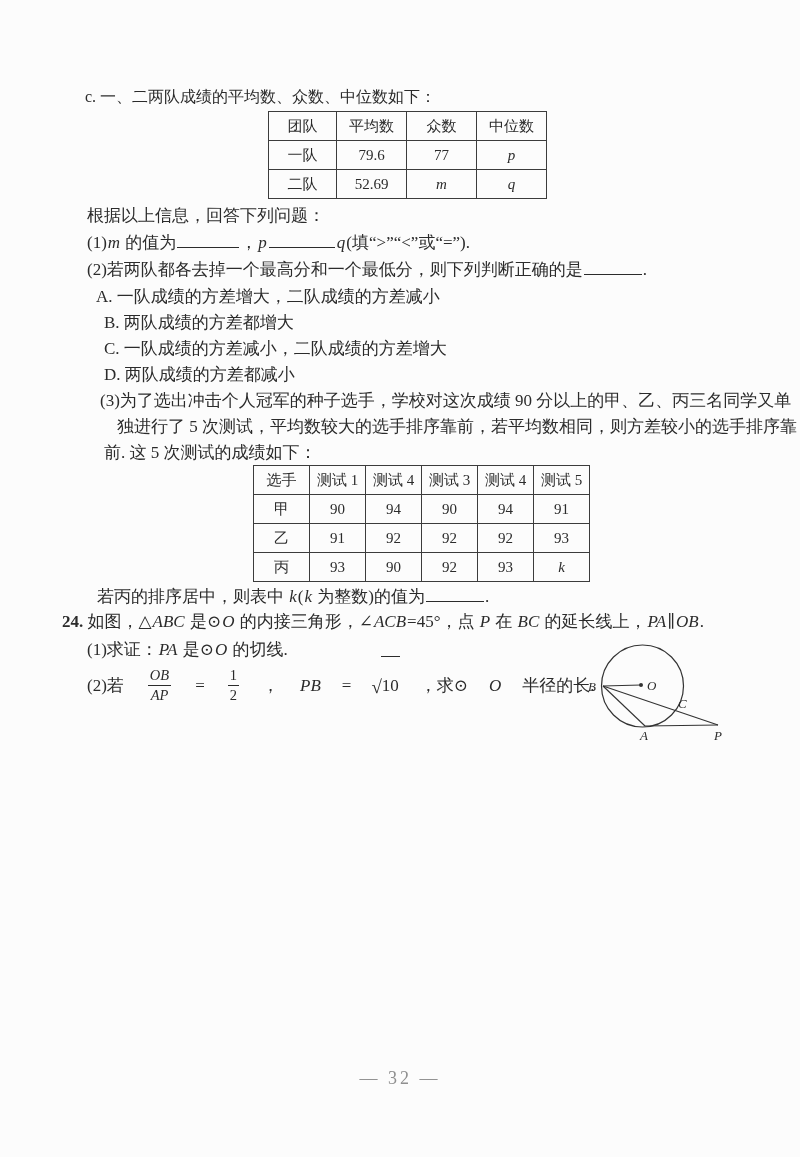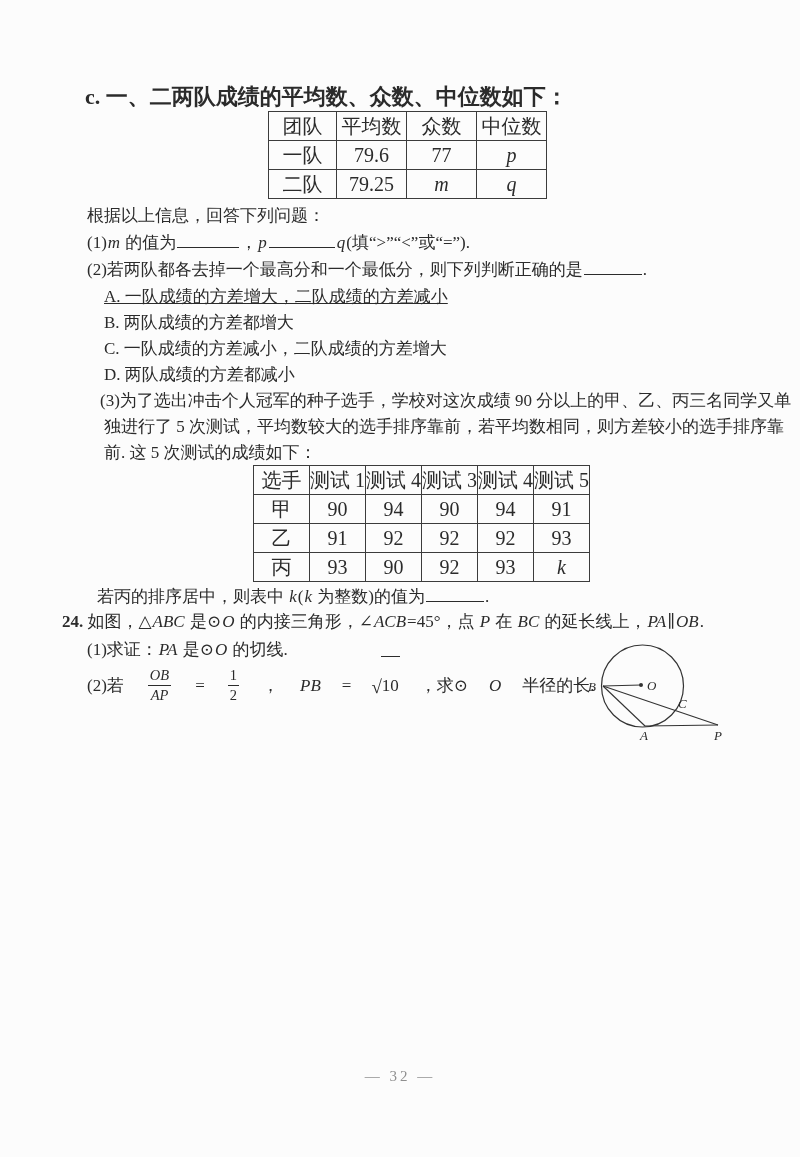--- a/index.html
+++ b/index.html
@@ -11,50 +11,50 @@
   html,body{margin:0;padding:0;background:var(--paper);}
   #page{
     position:relative;width:800px;height:1157px;background:var(--paper);
     font-family:"Liberation Serif","DejaVu Serif",serif;color:var(--text);
     overflow:hidden;
   }
   .line{
     position:absolute;font-size:17px;line-height:22px;white-space:nowrap;
     color:var(--text);
   }
-  .line-c{font-size:22px;line-height:24px;font-weight:700;}
+  .line-c{font-size:16px;line-height:24px;font-weight:400;}
   .math{font-style:italic;font-family:"Liberation Serif","DejaVu Serif",serif;padding:0 1px;}
   .bold{font-weight:bold;}
   .blank{
     display:inline-block;height:15px;border-bottom:1.3px solid var(--text);
     vertical-align:baseline;margin:0 1px;
   }
   table{
     border-collapse:collapse;position:absolute;table-layout:fixed;
     background:transparent;
   }
   th,td{
     border:1.4px solid var(--border);text-align:center;vertical-align:middle;
-    font-size:20px;font-weight:normal;color:var(--text);padding:0;height:28px;
+    font-size:15px;font-weight:normal;color:var(--text);padding:0;height:28px;
     overflow:hidden;
   }
   .frac{
     display:inline-flex;flex-direction:column;text-align:center;
     vertical-align:middle;line-height:1.15;font-size:14.5px;margin:0 3px;
     transform:translateY(-1px);
   }
   .frac .num{border-bottom:1.2px solid var(--text);padding:0 2px 1px;}
   .frac .den{padding-top:1px;}
   .sqrt{white-space:nowrap;}
   .sqrt .rad{font-size:19px;vertical-align:-2px;margin-right:-1px;}
   .sqrt .radv{border-top:1.2px solid var(--text);padding:19px 1px 0;}
   .flexline{display:flex;align-items:center;height:36px;}
   #footer{
     position:absolute;top:1068px;left:0;width:100%;text-align:center;
-    color:var(--footer);font-size:15px;letter-spacing:3px;
+    color:var(--footer);font-size:18px;letter-spacing:3px;
   }
   #diagram{position:absolute;left:583px;top:636px;}
 </style>
 </head>
 <body>
 
 <div id="page">
 
   <div class="line line-c" style="left:85px;top:85px;"><span>c. 一、二两队成绩的平均数、众数、中位数如下：</span></div>
 
@@ -75,40 +75,40 @@
     </thead>
     <tbody>
         <tr>
           <td>一队</td>
           <td>79.6</td>
           <td>77</td>
           <td class="math">p</td>
         </tr>
         <tr>
           <td>二队</td>
-          <td>79.25</td>
+          <td>52.69</td>
           <td class="math">m</td>
           <td class="math">q</td>
         </tr>
       </tbody>
   </table>
 
   <div class="line" style="left:87px;top:205px;"><span>根据以上信息，回答下列问题：</span></div>
 
   <div class="line" style="left:87px;top:232px;"><span>(1)</span><span class="math">m</span><span> 的值为</span><span class="blank" style="width: 62px;"></span><span>，</span><span class="math">p</span><span class="blank" style="width: 66px;"></span><span class="math">q</span><span>(填“&gt;”“&lt;”或“=”).</span></div>
 
   <div class="line" style="left:87px;top:259px;"><span>(2)若两队都各去掉一个最高分和一个最低分，则下列判断正确的是</span><span class="blank" style="width: 58px;"></span><span>.</span></div>
 
-  <div class="line" style="left:104px;top:286px;text-decoration:underline;"><span>A. 一队成绩的方差增大，二队成绩的方差减小</span></div>
+  <div class="line" style="left:96px;top:286px;"><span>A. 一队成绩的方差增大，二队成绩的方差减小</span></div>
   <div class="line" style="left:104px;top:312px;"><span>B. 两队成绩的方差都增大</span></div>
   <div class="line" style="left:104px;top:338px;"><span>C. 一队成绩的方差减小，二队成绩的方差增大</span></div>
   <div class="line" style="left:104px;top:364px;text-align:right;"><span>D. 两队成绩的方差都减小</span></div>
 
   <div class="line" style="left:86px;top:390px;margin-left:14px;"><span>(3)为了选出冲击个人冠军的种子选手，学校对这次成绩 90 分以上的甲、乙、丙三名同学又单</span></div>
-  <div class="line" style="left:104px;top:416px;"><span>独进行了 5 次测试，平均数较大的选手排序靠前，若平均数相同，则方差较小的选手排序靠</span></div>
+  <div class="line" style="left:117px;top:416px;"><span>独进行了 5 次测试，平均数较大的选手排序靠前，若平均数相同，则方差较小的选手排序靠</span></div>
   <div class="line" style="left:104px;top:442px;"><span>前. 这 5 次测试的成绩如下：</span></div>
 
   <table style="left:253px;top:465px;width:336px;">
     <colgroup>
       <col style="width:56px">
         <col style="width:56px">
         <col style="width:56px">
       <col style="width:56px">
         <col style="width:56px">
         <col style="width:56px">

